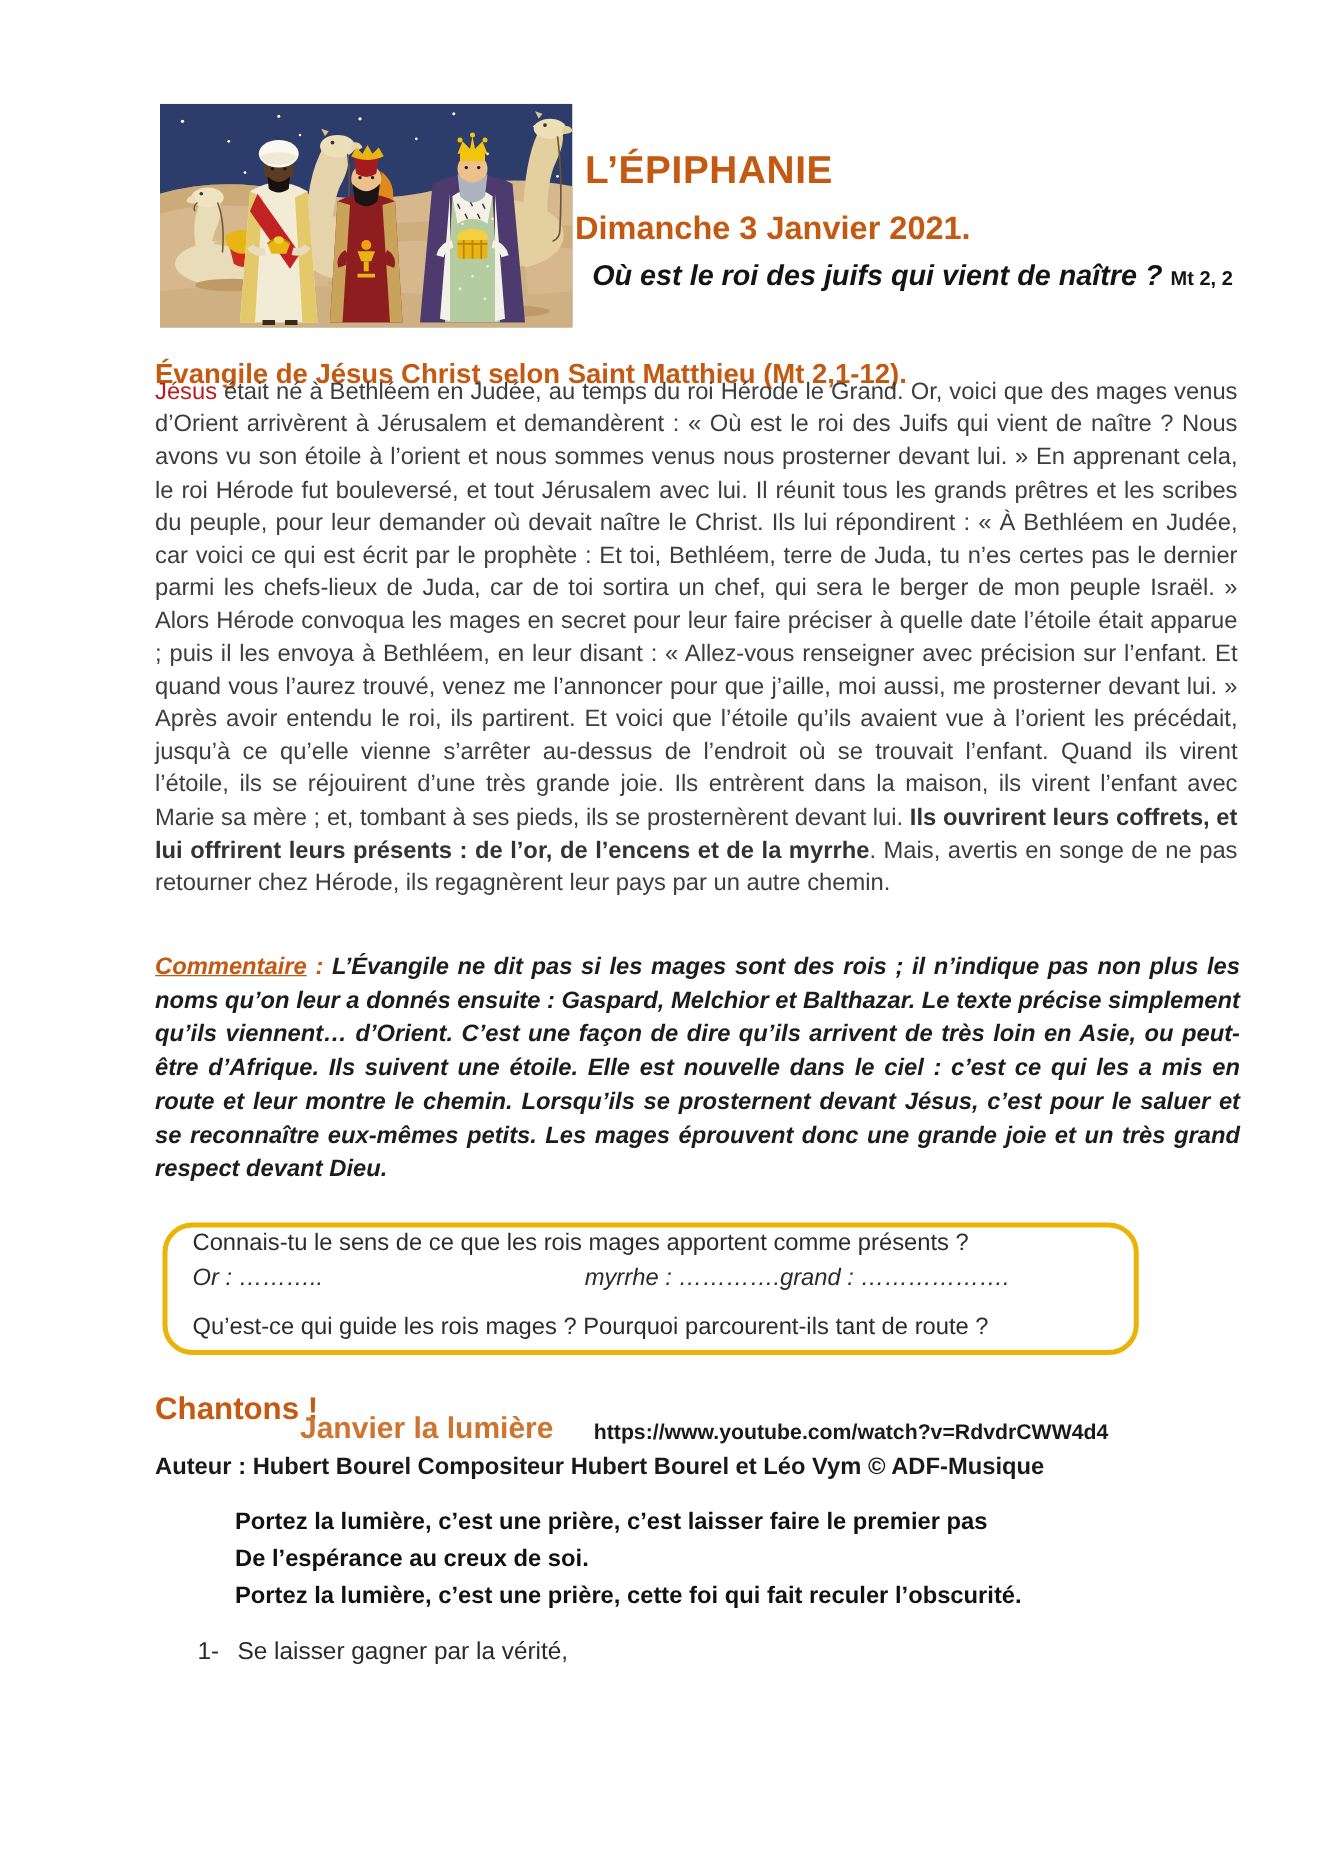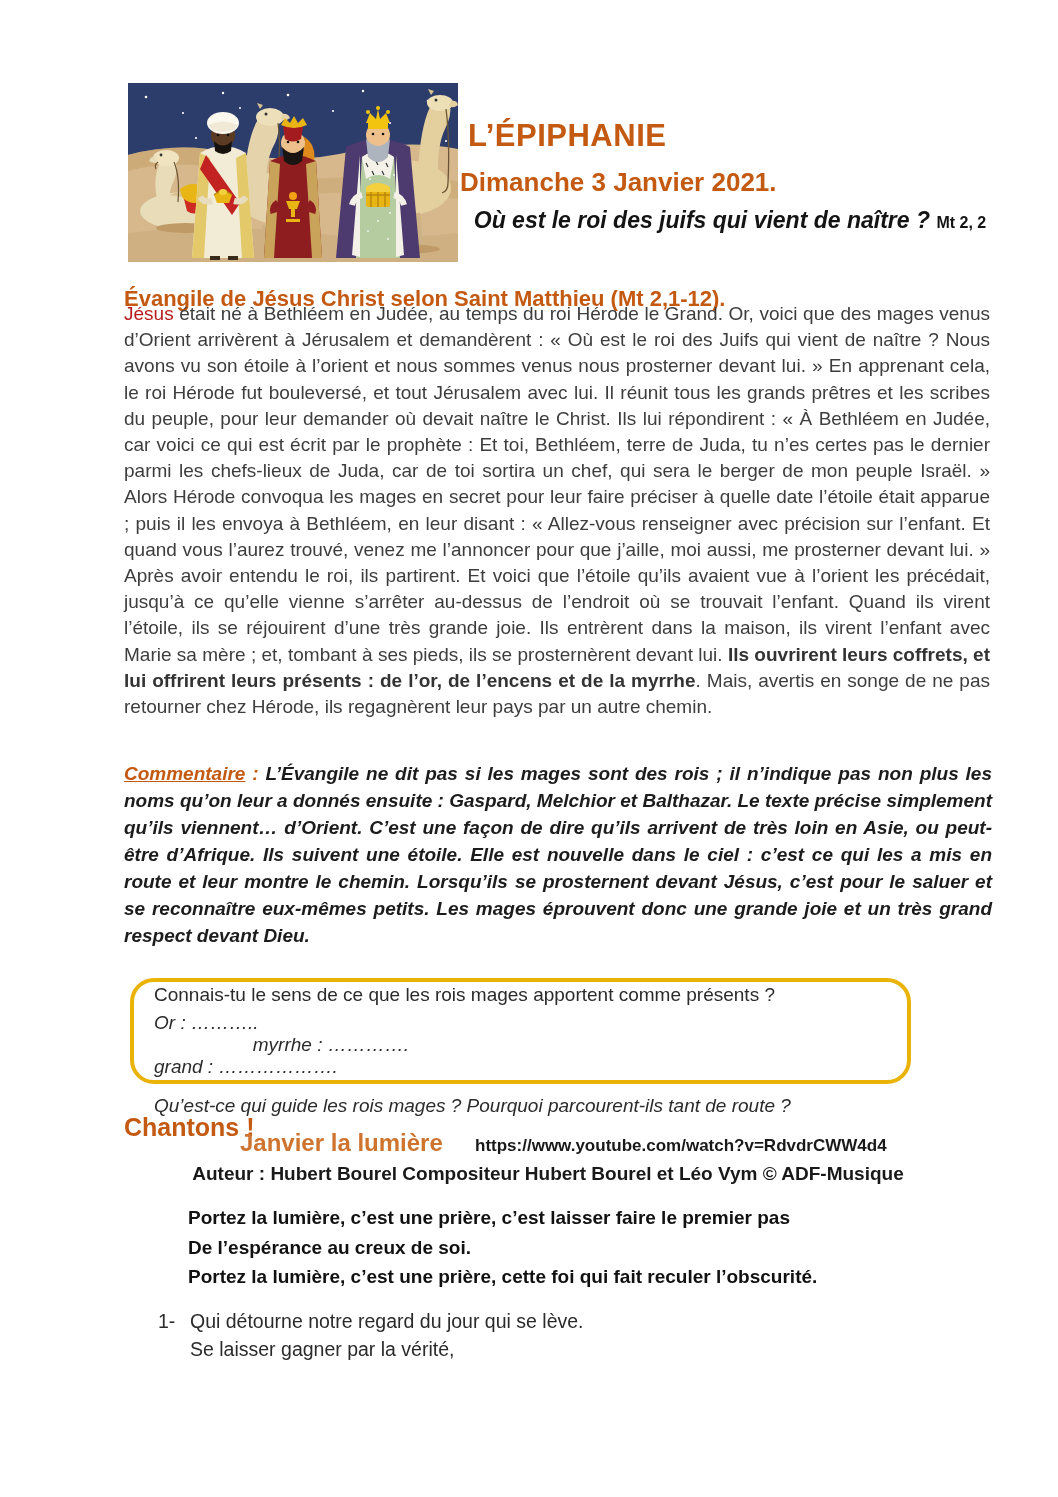--- a/index.html
+++ b/index.html
@@ -56,42 +56,42 @@
   
   .question-box{
     position:absolute;left:130px;top:950px;width:733px;height:94px;
     border:4px solid #eab308;border-radius:24px;
     padding:2px 20px;
     margin-top:28px;
   }
   .qbox-q{font-size:19px;color:#2b2b2b;margin:0;}
   .qbox-gifts{
     display:flex;margin:6px 0 0 0;
-    font-size:19px;font-style:italic;color:#2b2b2b;flex-direction:column;
+    font-size:19px;font-style:italic;color:#2b2b2b;
   }
   .qbox-gifts span{display:inline-block;}
   .gift-or{width:215px;}
   .gift-myrrhe{width:255px;text-align:right;}
-  .qbox-q2{margin-top:17px;font-style:italic;}
+  .qbox-q2{margin-top:17px;}
   
   .chantons{
     position:absolute;left:124px;top:1092px;
     font-size:25px;font-weight:bold;color:#C45911;
   }
   .song-title{
     position:absolute;left:240px;top:1129px;
     font-size:24px;font-weight:600;color:#CE742F;
   }
   .song-url{
     position:absolute;left:475px;top:1136px;
     font-size:17px;font-weight:bold;color:#191919;
   }
   .song-credits{
     position:absolute;left:124px;top:1163px;width:848px;
-    text-align:center;
+    text-align:left;
     font-size:19px;font-weight:600;color:#191919;
   }
   .refrain{
     position:absolute;left:188px;top:1203px;width:720px;
     font-size:19px;font-weight:bold;color:#111;line-height:29.5px;
   }
   .verse{
     position:absolute;left:158px;top:1308px;width:700px;
     font-size:19.5px;color:#2b2b2b;line-height:27.5px;
     display:flex;
@@ -277,18 +277,17 @@
 
   <div class="refrain">
     <div>Portez la lumière, c’est une prière, c’est laisser faire le premier pas</div>
     <div>De l’espérance au creux de soi.</div>
     <div>Portez la lumière, c’est une prière, cette foi qui fait reculer l’obscurité.</div>
   </div>
 
   <div class="verse">
     <span class="verse-number">1-</span>
     <div class="verse-lines">
-      <div>Qui détourne notre regard du jour qui se lève.</div>
       <div>Se laisser gagner par la vérité,</div>
     </div>
   </div>
 
 </div>
 
 </body></html>

